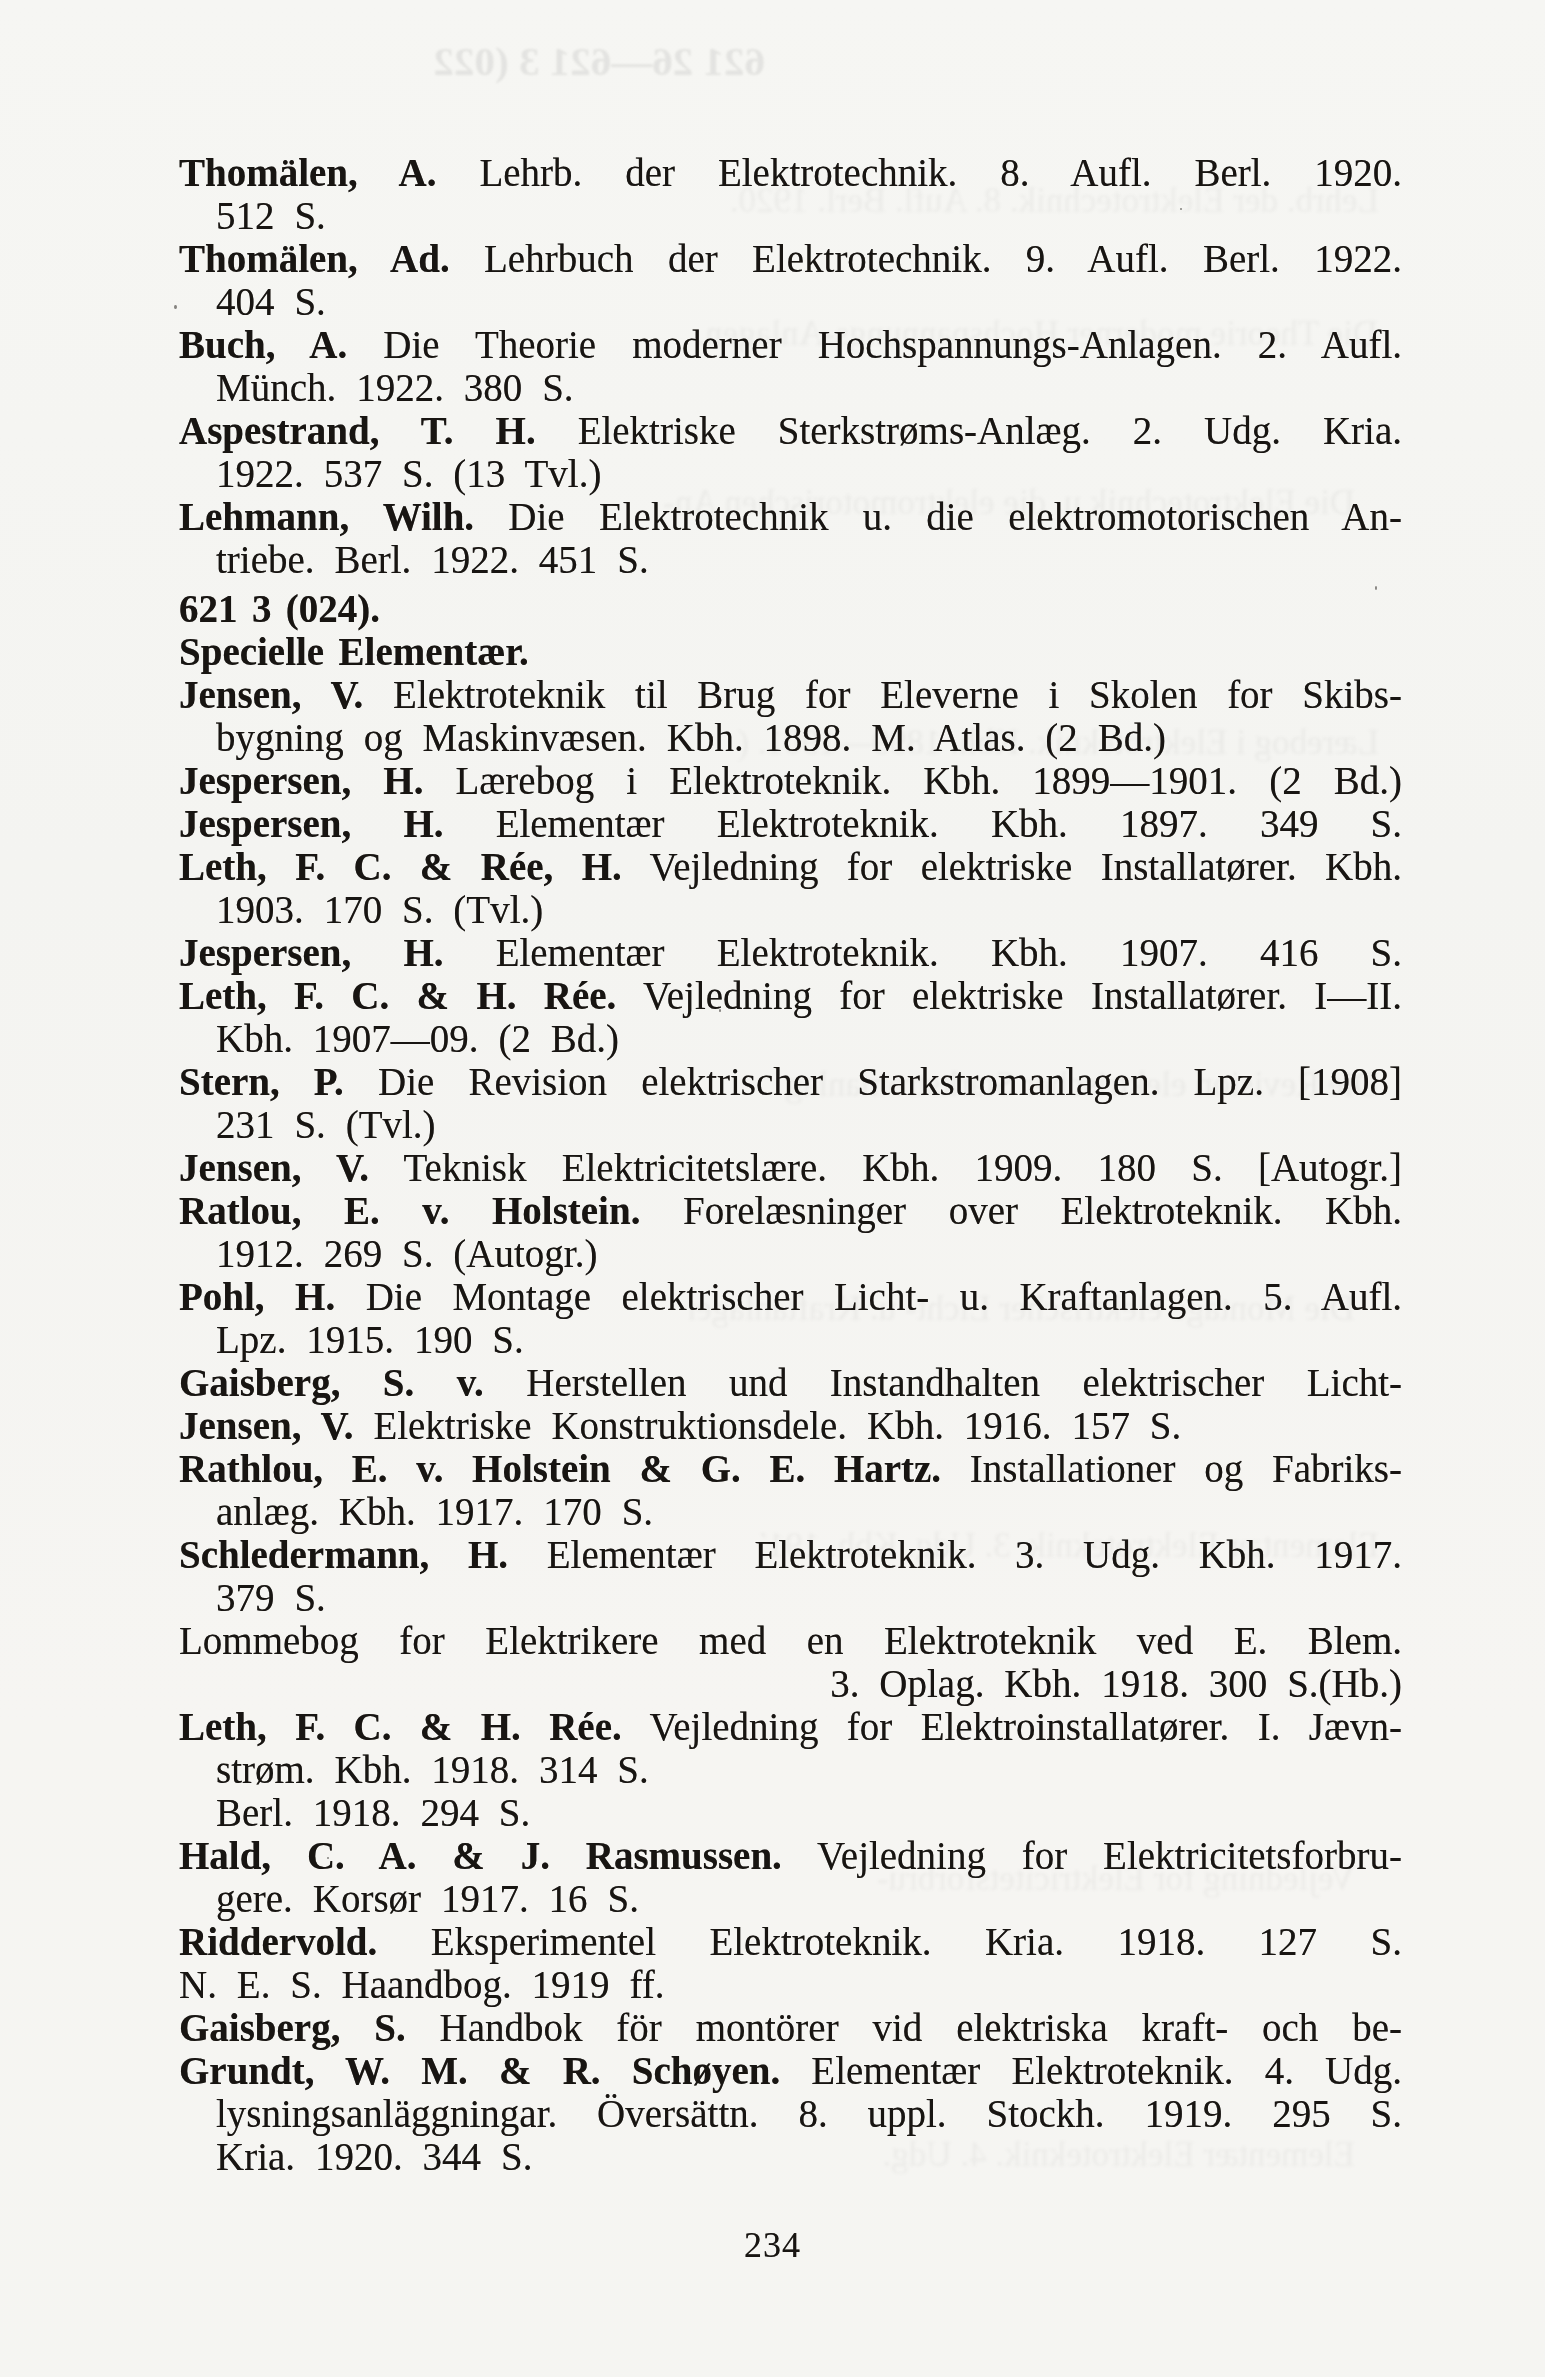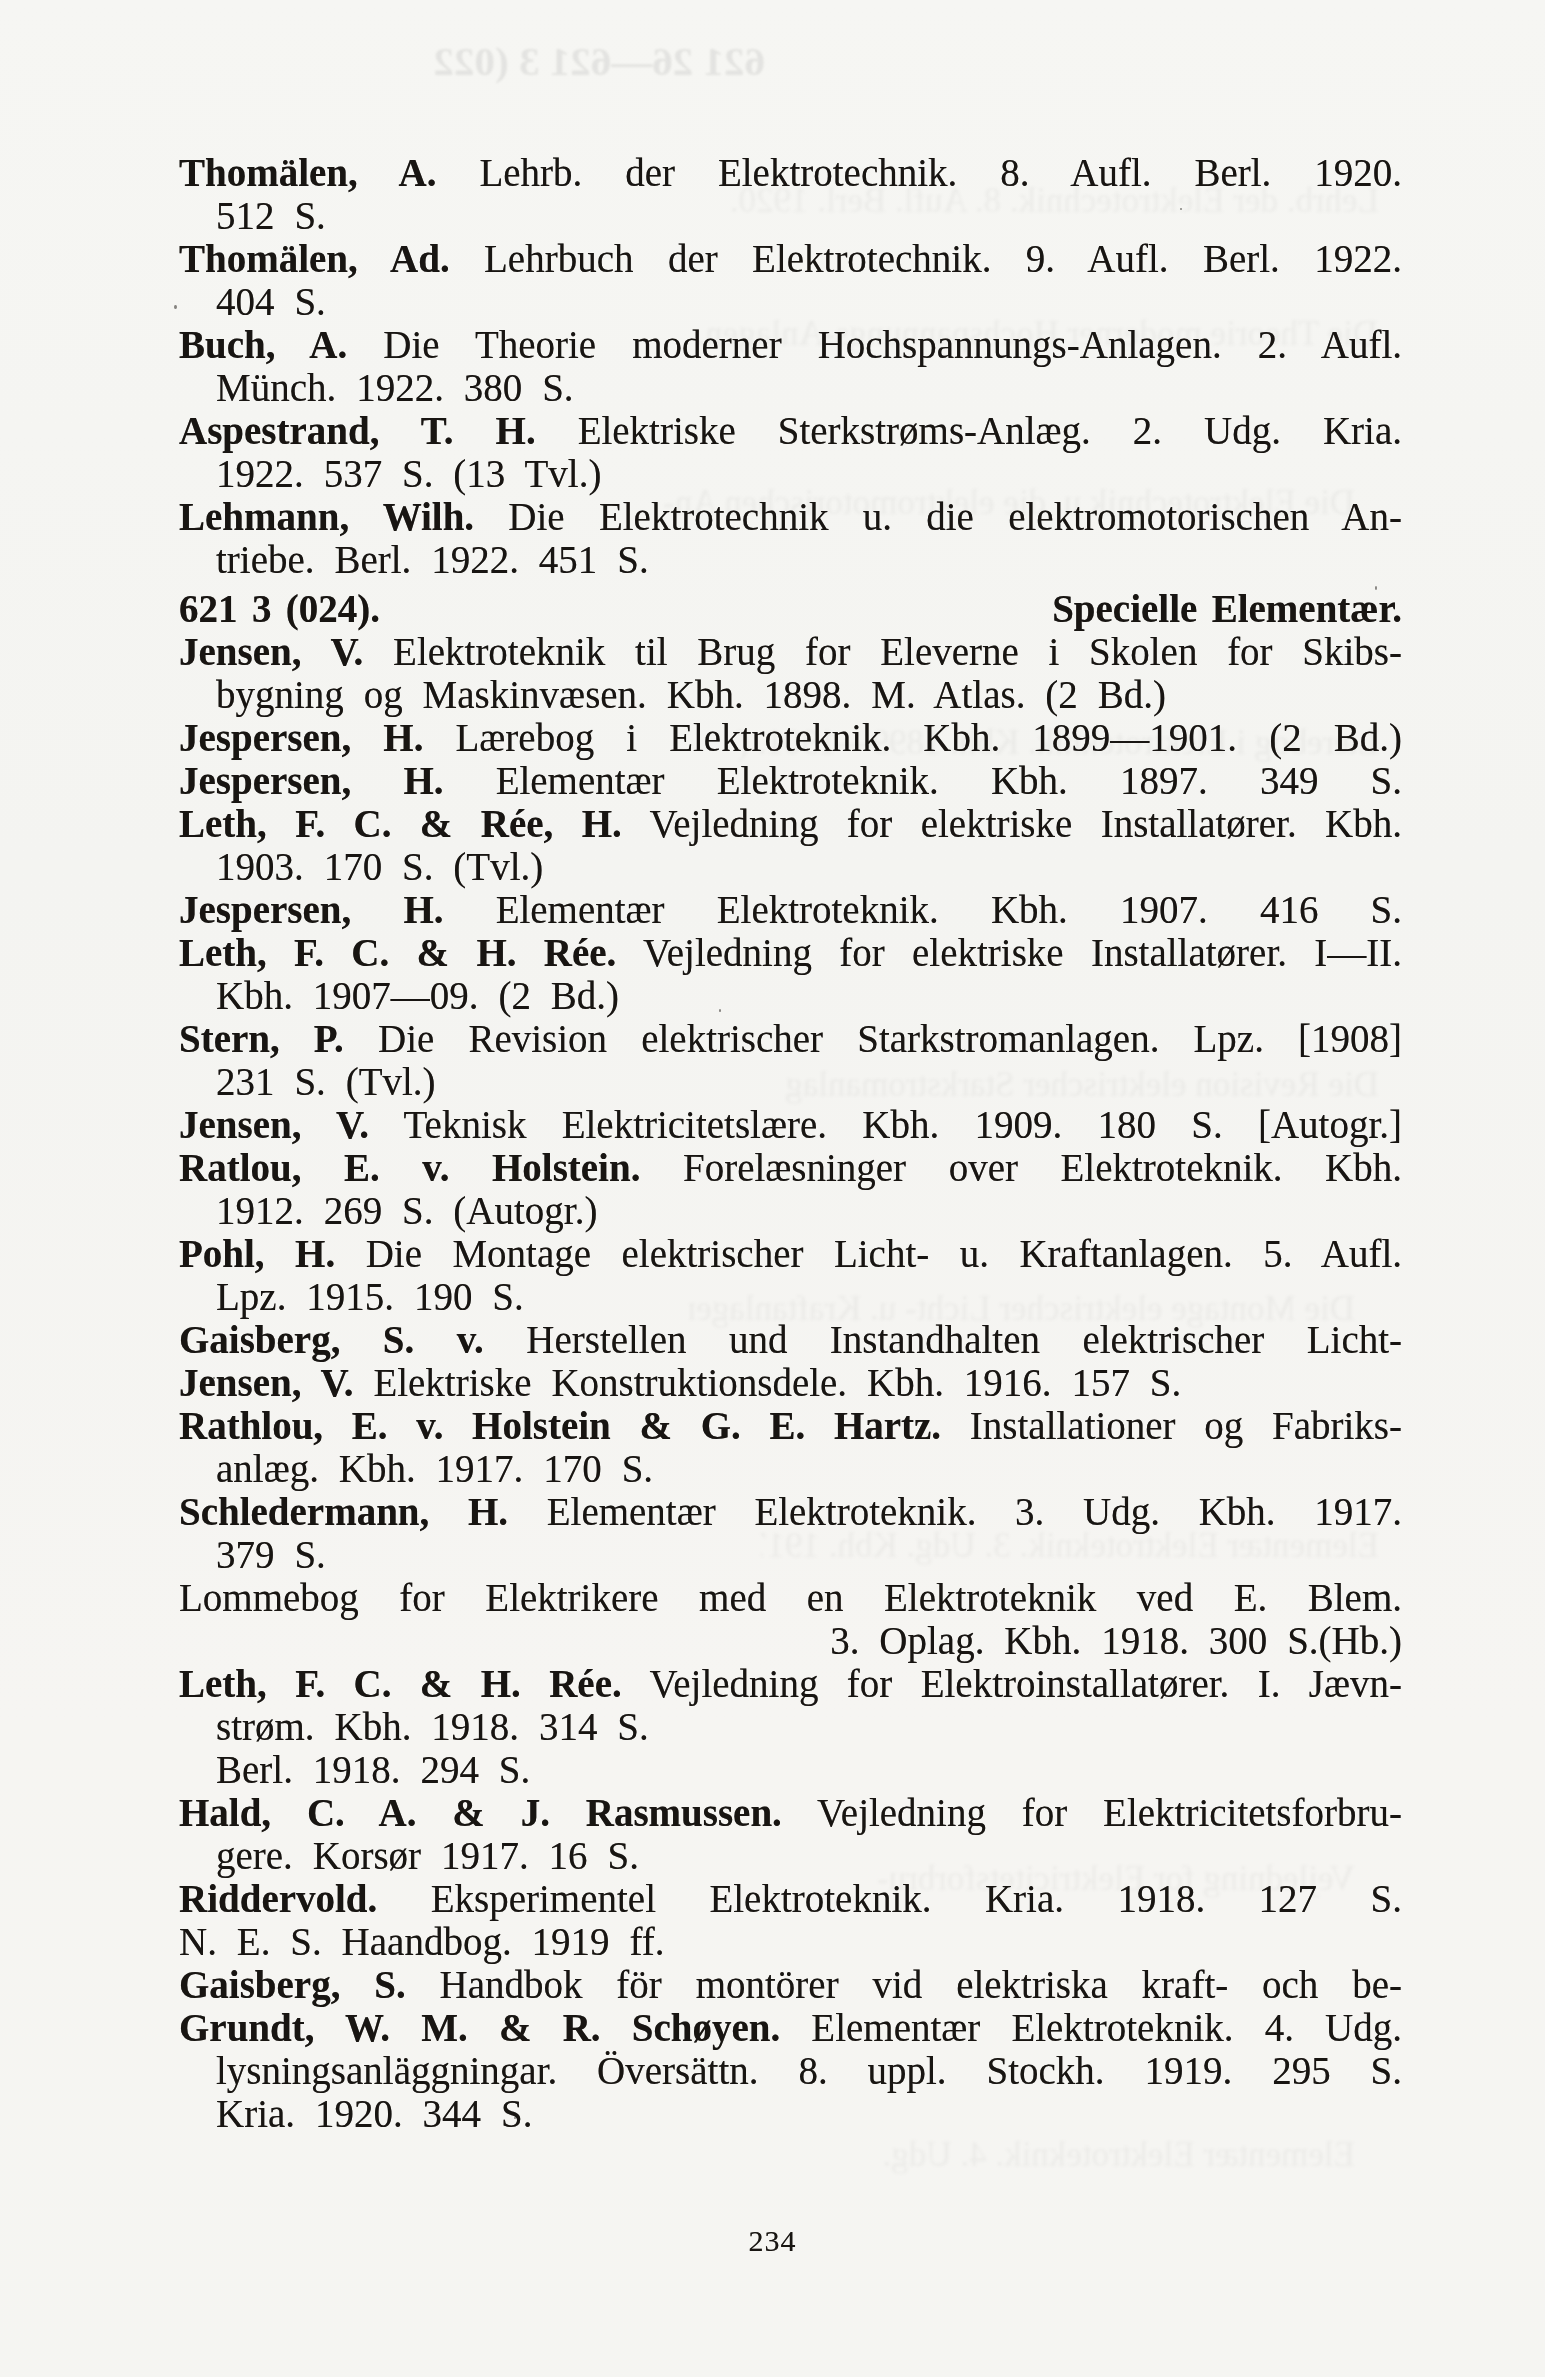--- a/index.html
+++ b/index.html
@@ -55,32 +55,33 @@
     word-spacing: 0.05em;
   }
   .line.indent { padding-left: 37px; }
   .author { font-weight: bold; font-family: Liberation Serif, serif; }
   .section-row {
     display: flex;
     justify-content: space-between;
     font-weight: bold;
     margin-top: 5.7px;
     word-spacing: 0.12em;
+    flex-direction: column;
   }
   .has-right {
     display: flex;
     justify-content: flex-end;
     white-space: nowrap;
   }
   .page-number {
     position: absolute;
     left: 0; right: 0;
     top: 2224px;
     text-align: center;
-    font-size: 30px;
+    font-size: 36px;
     letter-spacing: 1px;
     text-shadow: 0 0 0.5px rgba(24, 20, 16, 0.55);
   }
   .speck {
     position: absolute;
     background: rgba(40, 36, 32, 0.55);
     border-radius: 50%;
   }
 </style>
 </head>

